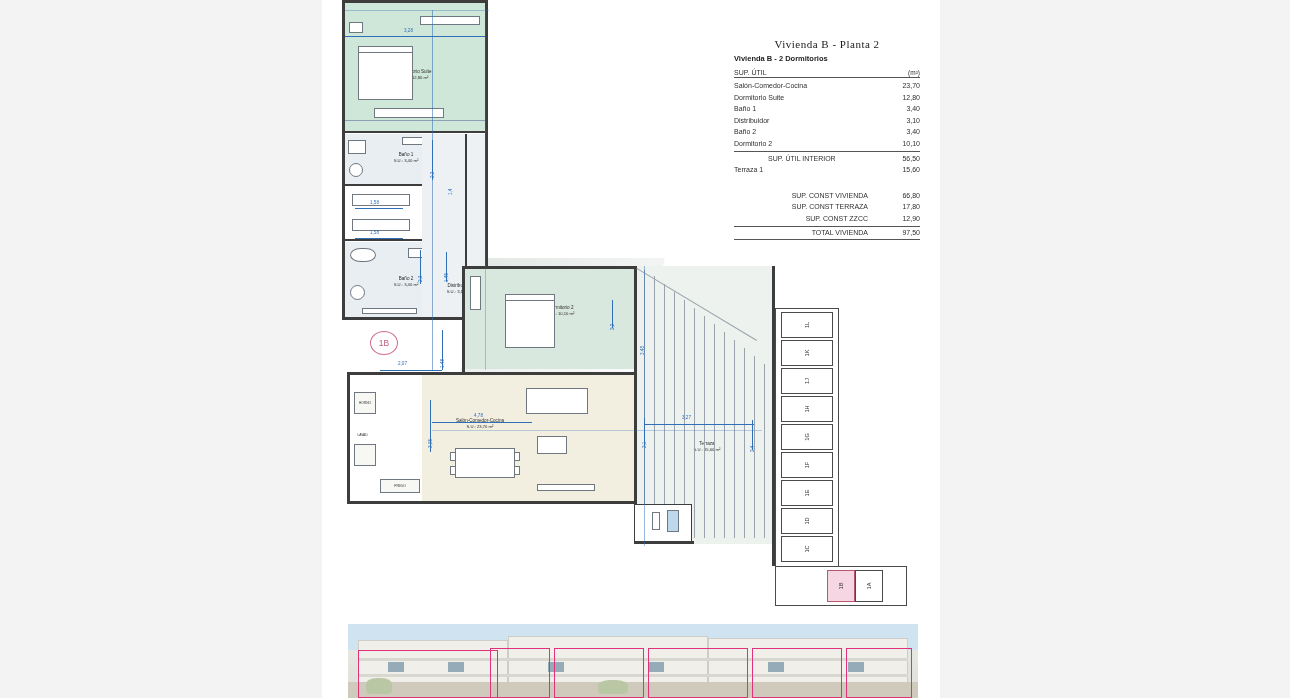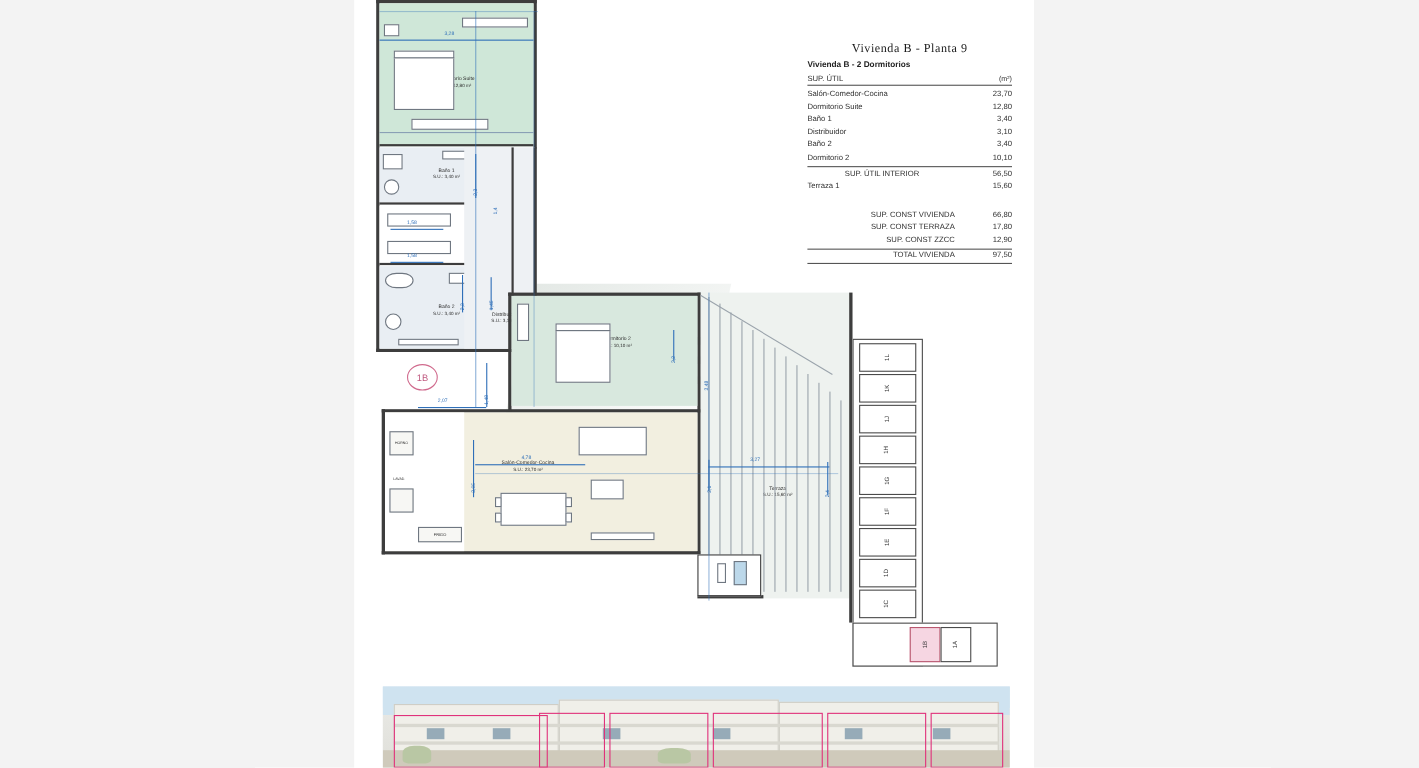--- a/index.html
+++ b/index.html
@@ -239,21 +239,21 @@
   .ph-veg { position:absolute; background:#b9c7a4; border-radius:40% 40% 20% 20%; }
 </style>
 </head>
 <body>
 
 <div class="page-bg"></div>
 <div class="side-gutter left"></div>
 <div class="side-gutter right"></div>
 
 <div class="spec-box">
-  <div class="spec-title">Vivienda B - Planta 9</div>
+  <div class="spec-title">Vivienda B - Planta 2</div>
   <div class="spec-sub">Vivienda B - 2 Dormitorios</div>
 
   <div class="spec-head">
     <span>SUP. ÚTIL</span>
     <span class="unit">(m²)</span>
   </div>
 
   <div class="spec-row">
     <span class="lbl">Salón-Comedor-Cocina</span>
     <span class="val">23,70</span>

